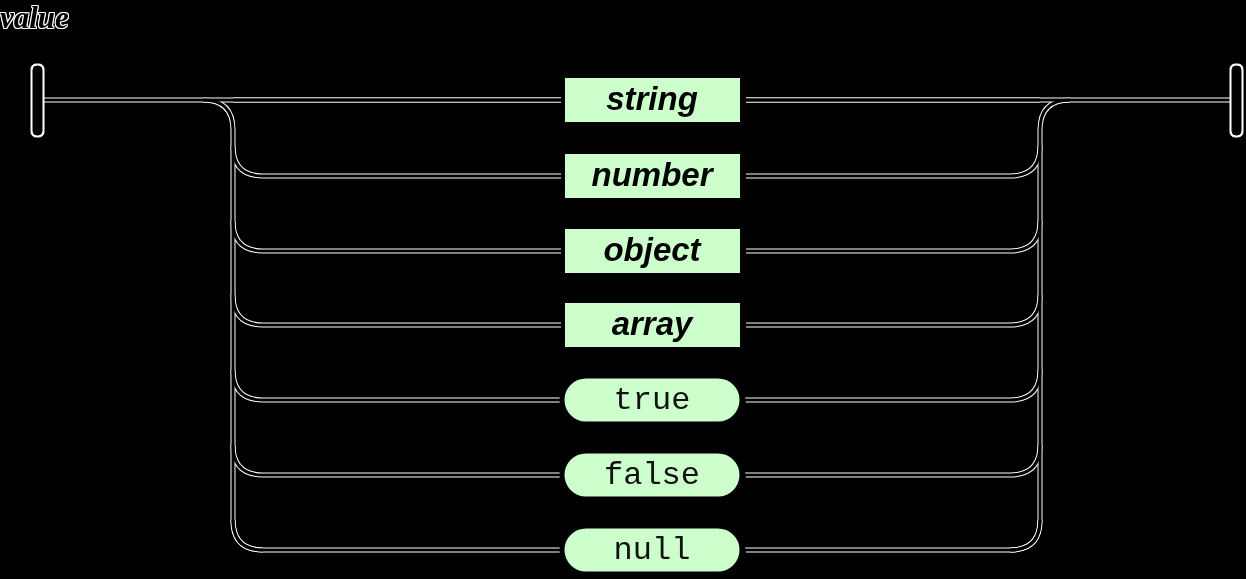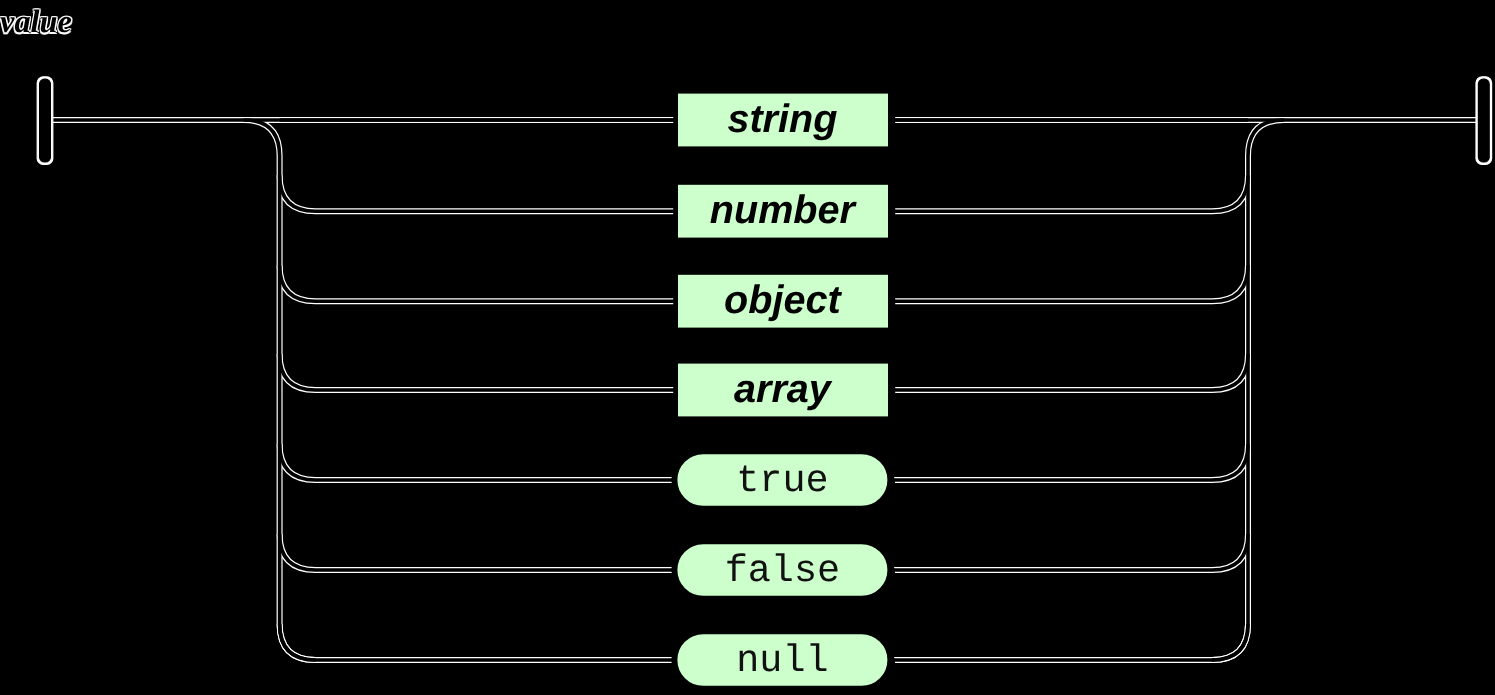--- a/index.html
+++ b/index.html
@@ -76,21 +76,21 @@
     text-anchor: middle;
     dominant-baseline: middle;
   }
   #title-label {
     position: absolute;
     left: 0px;
     top: 1px;
     font-family: "Liberation Serif", serif;
     font-style: italic;
     font-weight: bold;
-    font-size: 27px;
+    font-size: 31px;
     line-height: 34px;
     color: #000000;
     letter-spacing: 0px;
     text-shadow:
        1px 0 0 #ffffff, -1px 0 0 #ffffff,
        0 1px 0 #ffffff, 0 -1px 0 #ffffff,
        1px 1px 0 #d8d8d8, -1px -1px 0 #d8d8d8,
        1px -1px 0 #d8d8d8, -1px 1px 0 #d8d8d8;
     white-space: nowrap;
     user-select: none;

